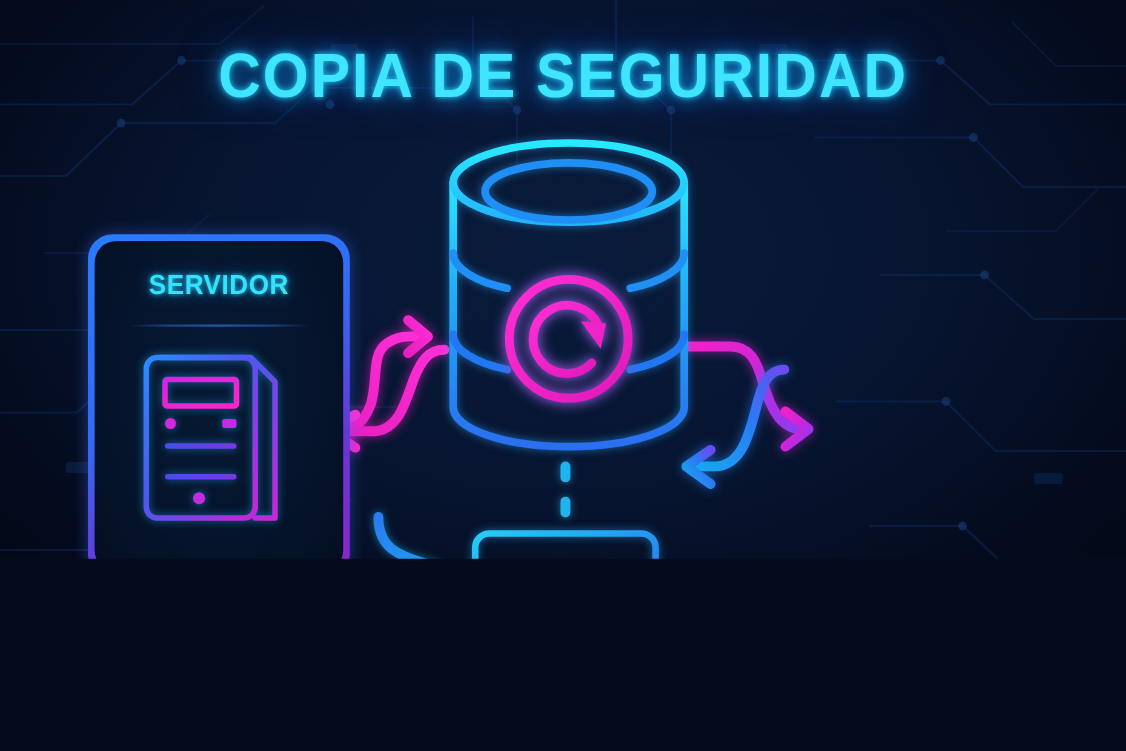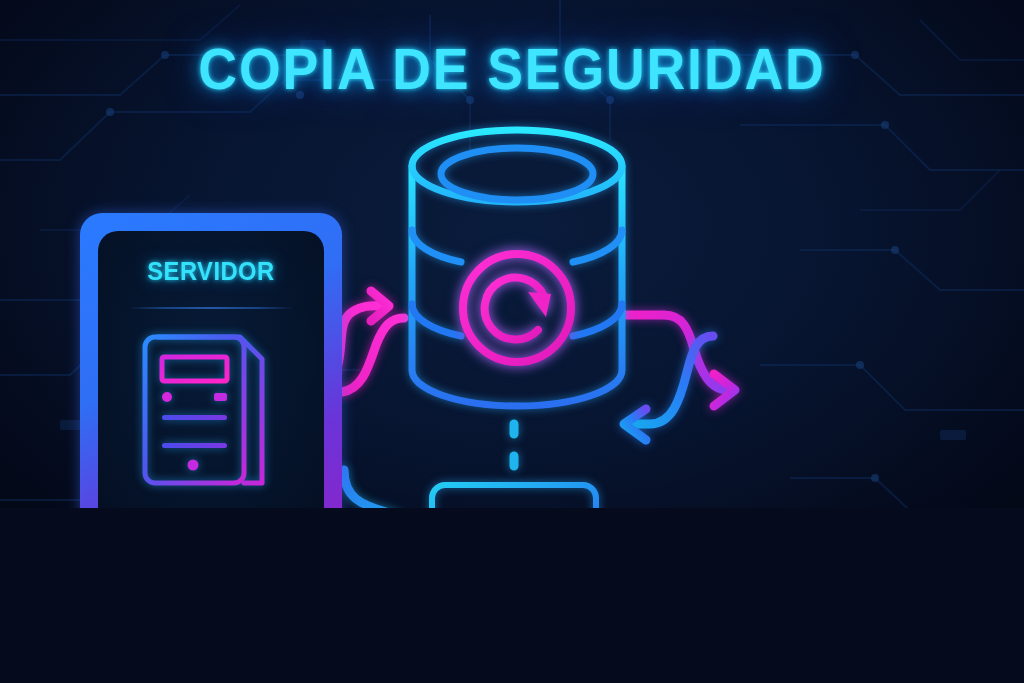--- a/index.html
+++ b/index.html
@@ -21,21 +21,21 @@
     position:absolute;left:0;right:0;top:36px;text-align:center;
     font-size:57px;font-weight:bold;letter-spacing:2px;
     color:#3fe4ff;
     font-family:"Liberation Sans", sans-serif;
     transform:scaleX(.94);
     text-shadow:0 0 6px rgba(40,220,255,.95),0 0 18px rgba(20,170,255,.75),0 0 38px rgba(10,120,255,.5);
   }
 
   
   .panel{
-    position:absolute;border-radius:22px;padding:18px;
+    position:absolute;border-radius:22px;padding:6px;
     background:linear-gradient(150deg,#2a7bff 0%,#2f6ef5 40%,#6a34d8 72%,#8e23c9 100%);
     filter:drop-shadow(0 0 7px rgba(60,110,255,.45));
   }
   .panel-inner{
     width:100%;height:100%;border-radius:20px;
     background:radial-gradient(ellipse at 50% 40%, #071a36 0%, #05142b 60%, #040e21 100%);
     position:relative;overflow:hidden;
   }
   #panel-server{left:80px;top:213px;width:226px;height:301px;}
   #panel-cloud{left:719px;top:213px;width:226px;height:301px;}

